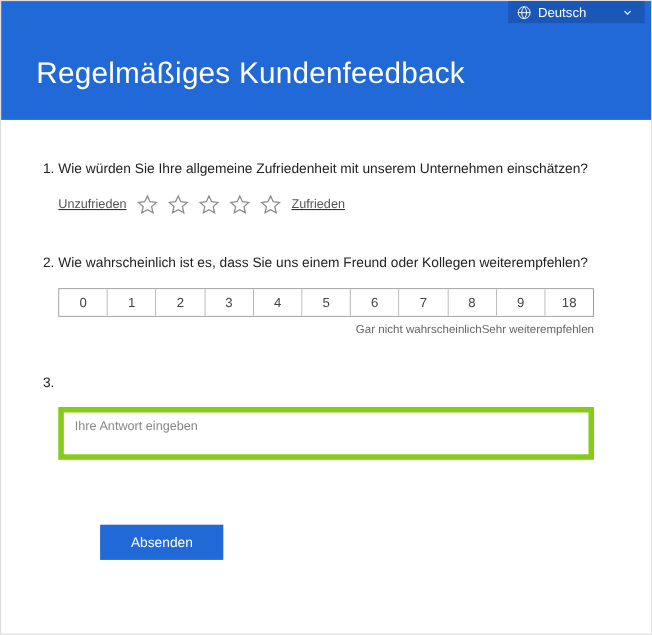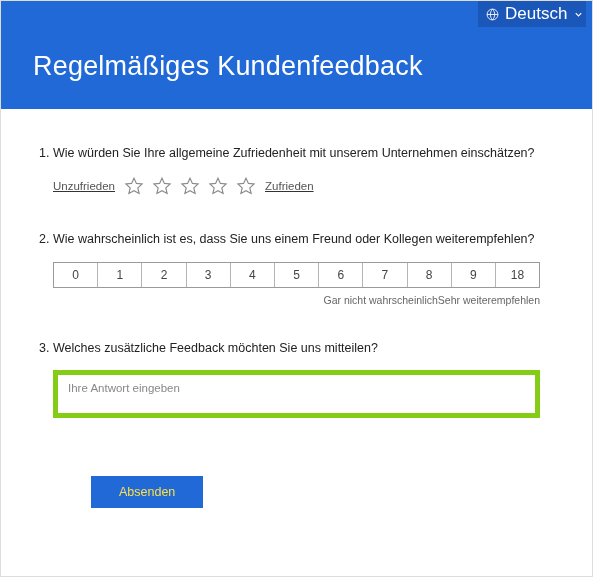--- a/index.html
+++ b/index.html
@@ -16,26 +16,26 @@
     color: #fff;
     position: relative;
     height: 108px;
   }
   .lang-selector {
     position: absolute;
     top: 0;
     right: 6px;
     background: #1a57b8;
     color: #fff;
-    font-size: 17px;
+    font-size: 12px;
     padding: 3px 10px 3px 8px;
     display: flex;
     align-items: center;
     gap: 6px;
-    width: 108px;
+    width: 124px;
     cursor: pointer;
   }
   .lang-selector .globe { display: inline-flex; }
   .lang-selector .label { flex: 1; }
   .lang-selector .chev { display: inline-flex; }
   .title {
     position: absolute;
     left: 32px;
     top: 50px;
     font-size: 27px;
@@ -108,21 +108,21 @@
     font-size: 11.5px;
     color: #666;
     padding: 7px 10px;
     resize: none;
   }
   .textarea::placeholder { color: #888; }
   .submit {
     margin-left: 52px;
     margin-top: 20px;
     background: #2169d6;
-    color: #fde047;
+    color: #ffffff;
     border: none;
     font-size: 12.5px;
     padding: 9px 28px;
     cursor: pointer;
     font-family: inherit;
     text-align: center;
   }
 </style>
 </head>
 <body>
@@ -205,20 +205,19 @@
     </div>
     <div class="nps-labels">
       <span>Gar nicht wahrscheinlich</span>
       <span>Sehr weiterempfehlen</span>
     </div>
   </div>
 
   <div class="question">
     <div class="qrow">
       <span class="qnum">3.</span>
-      <span>Welches zusätzliche Feedback möchten Sie uns mitteilen?</span>
     </div>
     <textarea class="textarea" placeholder="Ihre Antwort eingeben" style=""></textarea>
   </div>
 
   <button class="submit">Absenden</button>
 
 </div>
 
 </body></html>

